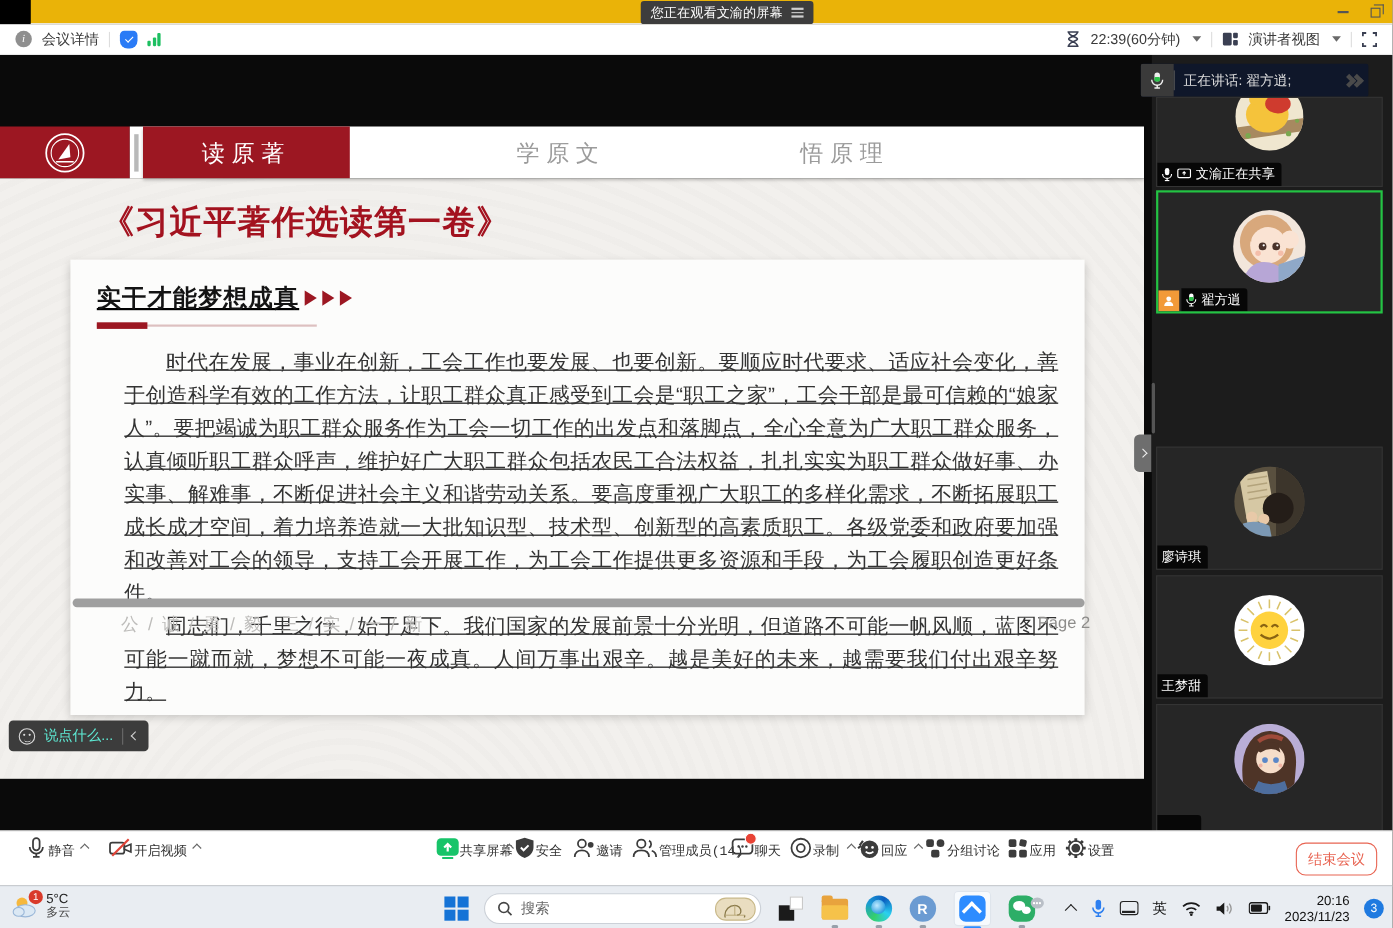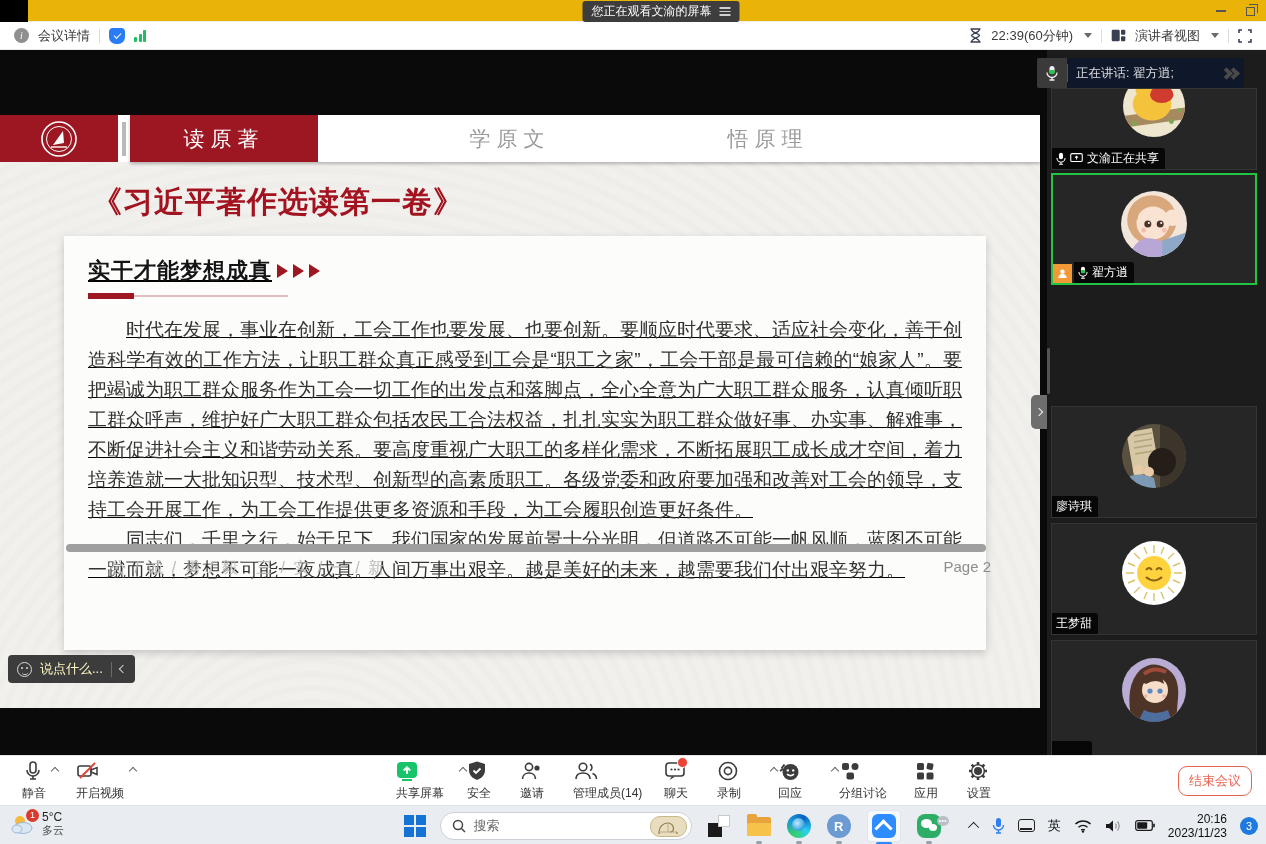--- a/index.html
+++ b/index.html
@@ -43,29 +43,29 @@
   .tab.t3 { left:548px; width:180px; color:#9b9b9b; }
   .slide-title { position:absolute; left:92px; top:132px; font-size:30px; font-weight:bold; color:#a3121f; letter-spacing:1px; }
   .card { position:absolute; left:64px; top:186px; width:922px; height:414px; background:#fcfcfb; box-shadow:0 3px 8px rgba(0,0,0,0.18);text-decoration:underline; }
   .card-head { display:flex; align-items:center; padding:20px 0 0 24px; }
   .card-head .hd { font-size:22px; font-weight:bold; color:#141414; letter-spacing:1px; }
   .tri { width:0; height:0; border-top:7px solid transparent; border-bottom:7px solid transparent; border-left:11px solid #9c1722; margin-left:5px; }
   .tri:first-of-type { margin-left:14px; }
   .rule { position:relative; margin:9px 0 0 24px; width:200px; height:2px; background:#ddc0c0; }
   .rule i { position:absolute; left:0; top:-2px; width:46px; height:6px; background:#9c1722; }
   .body-text { margin:18px 24px 0 24px; font-size:19px; line-height:30px; color:#333; text-align:justify; }
-  .body-text p { text-indent:2em; }
+  .body-text p { text-indent:2em;margin-left:25px; }
   .doc-scrollbar { position:absolute; left:66px; top:494px; width:920px; height:8px; background:#9f9f9f; border-radius:4px; }
   .wm-row { position:absolute; left:110px; top:508px; display:flex; gap:16px; font-size:16px; color:#bdbcba; letter-spacing:2px; }
   .page-label { position:absolute; right:56px; top:508px; font-size:15px; color:#8e8d8b; }
   .chat-pill { position:absolute; left:8px; top:605px; height:28px; background:rgba(45,45,45,0.92); border-radius:4px; display:flex; align-items:center; padding:0 9px; gap:8px; }
   .smiley { width:15px; height:15px; border:1.4px solid #d9d9d9; border-radius:50%; position:relative; }
   .smiley::before { content:""; position:absolute; left:3px; top:4px; width:2px; height:2px; background:#d9d9d9; border-radius:50%; box-shadow:5px 0 0 #d9d9d9; }
   .smiley::after { content:""; position:absolute; left:3.5px; top:8px; width:6px; height:3px; border-bottom:1.4px solid #d9d9d9; border-radius:0 0 6px 6px; }
-  .chat-pill .txt { color:#fef9c3; font-size:13px; }
+  .chat-pill .txt { color:#5eead4; font-size:13px; }
   .chat-pill .div { width:1px; height:15px; background:#6a6a6a; }
   .chev-left { width:6px; height:6px; border-left:1.6px solid #cfcfcf; border-bottom:1.6px solid #cfcfcf; transform:rotate(45deg); }
   .expand-tab { position:absolute; left:1031px; top:345px; width:16px; height:34px; background:#6e6e6e; border-radius:5px 0 0 5px; display:flex; align-items:center; justify-content:center; }
   .chev-right { width:6px; height:6px; border-right:1.8px solid #efefef; border-top:1.8px solid #efefef; transform:rotate(45deg); }
 
   
   .sidebar { position:absolute; left:1047px; top:50px; width:219px; height:705px; background:#1c1c1c; }
   .speakbar { position:absolute; left:1037px; top:58px; width:207px; height:30px; background:#0f172a; border-radius:2px; display:flex; align-items:center; overflow:hidden; }
   .speakbar .micbox { width:30px; height:30px; background:#3a3a3a; display:flex; align-items:center; justify-content:center; }
   .speakbar .sdiv { width:1px; height:18px; background:#555; }
@@ -74,21 +74,21 @@
   .wm-chev i { width:9px; height:9px; border-right:4px solid #4a4a4a; border-top:4px solid #4a4a4a; transform:rotate(45deg); margin-left:-2px; }
   .tile { position:absolute; left:1051px; width:206px; height:112px; background:#262626; border:1px solid #343434; overflow:hidden; }
   .tile.active { border:2px solid #23c343; }
   .avatar { position:absolute; left:50%; transform:translateX(-50%); border-radius:50%; overflow:hidden; }
   .name-tag { position:absolute; left:0; bottom:0; background:rgba(0,0,0,0.8); color:#fff; font-size:12px; display:flex; align-items:center; gap:4px; padding:2px 6px 2px 4px; border-radius:0 3px 0 0; white-space:nowrap; }
   .badge-host { position:absolute; left:0; bottom:0; width:19px; height:19px; background:#f29a38; display:flex; align-items:center; justify-content:center; }
   .scrollhandle { position:absolute; left:1047px; top:348px; width:3px; height:46px; background:#555; border-radius:2px; }
 
   
   .toolbar { position:absolute; left:0; top:755px; width:1266px; height:50px; background:#fff; border-top:1px solid #e8e8e8; }
-  .tbtn { display:flex; flex-direction:column; align-items:flex-start; position:relative; }
+  .tbtn { display:flex; flex-direction:row; align-items:flex-end; position:relative;font-family:Liberation Mono, monospace; }
   .tbtn .lbl { font-size:12px; color:#333; margin-top:3px; white-space:nowrap; }
   .tb-ic { height:22px; display:flex; align-items:center; justify-content:center; }
   .tb-caret { position:absolute; top:8px; right:-12px; width:6px; height:6px; border-left:1.6px solid #666; border-top:1.6px solid #666; transform:rotate(45deg); }
   .tb-left { position:absolute; left:22px; top:4px; display:flex; gap:30px; }
   .tb-center { position:absolute; left:396px; top:4px; display:flex; gap:13px; align-items:flex-start; }
   .chat-badge { position:absolute; top:-3px; right:-2px; width:11px; height:11px; background:#e84335; border-radius:50%; border:1.5px solid #fff; }
   .end-btn { position:absolute; right:14px; top:10px; width:74px; height:30px; border:1px solid #e86452; border-radius:9px; color:#e86452; font-size:13px; background:#fff; display:flex; align-items:center; justify-content:center; }
 
   
   .taskbar { position:absolute; left:0; top:805px; width:1266px; height:39px; background:#e9edf2; border-top:1px solid #dde2e8; }

